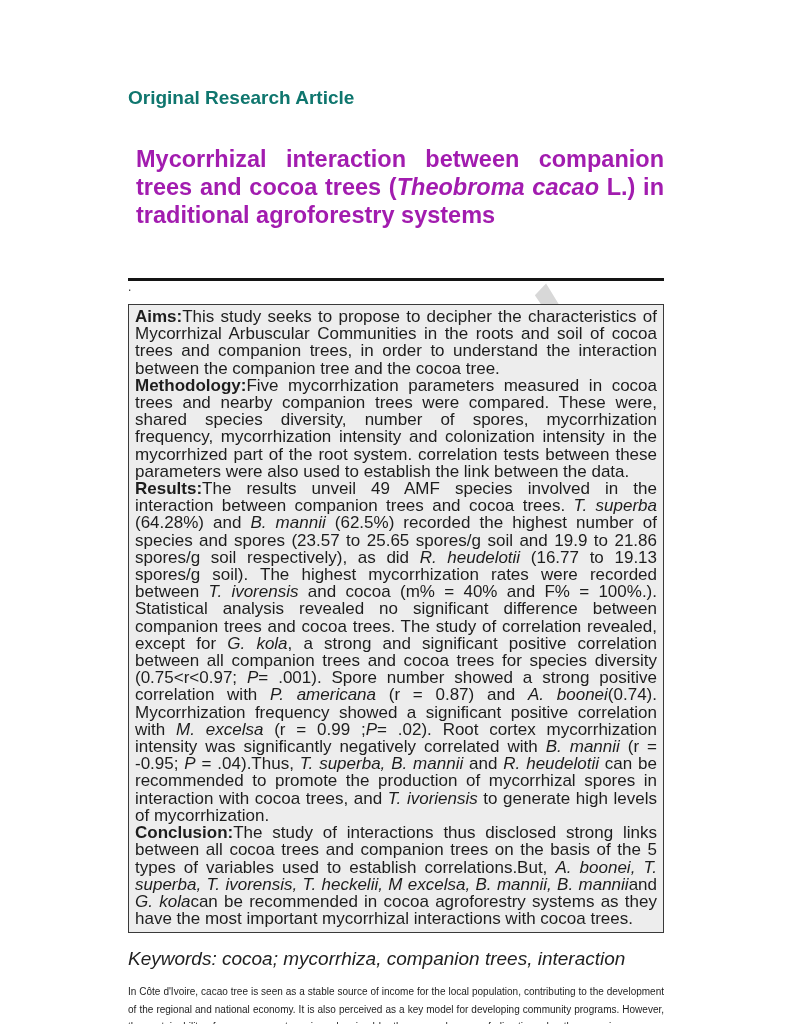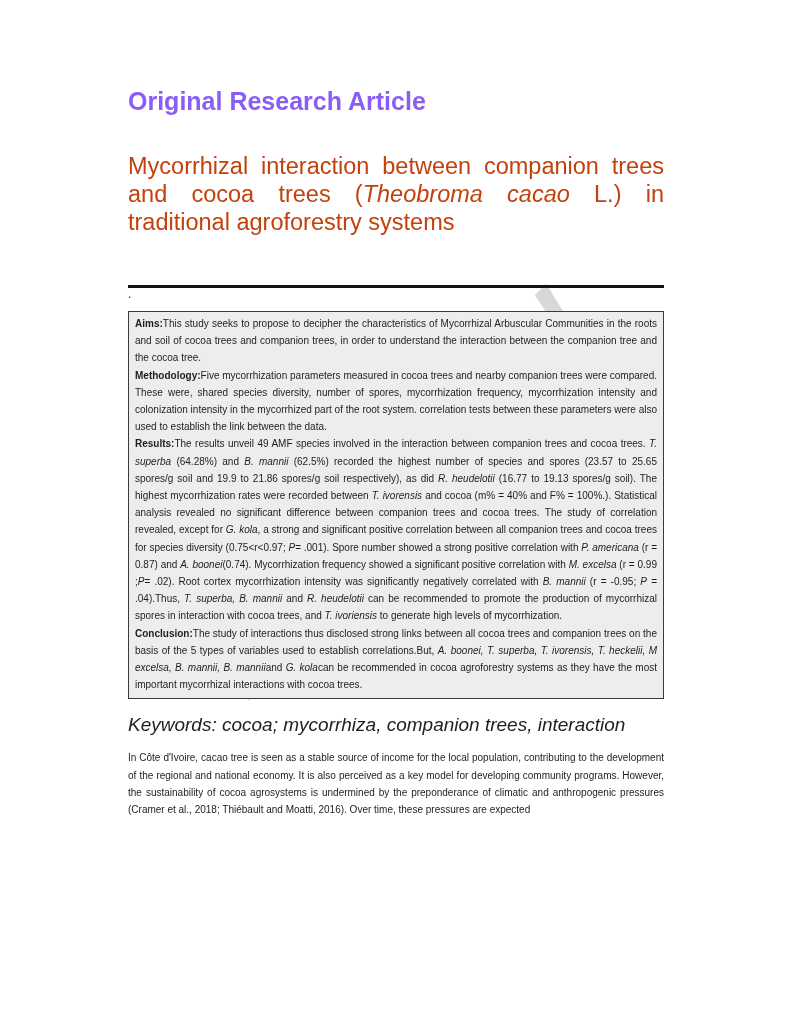--- a/index.html
+++ b/index.html
@@ -37,30 +37,30 @@
   }
   .content {
     position: absolute;
     left: 128px;
     top: 0;
     width: 536px;
     z-index: 1;
   }
   .article-type {
     margin: 87px 0 0 0;
-    font-size: 25px;
+    font-size: 19px;
     font-weight: bold;
-    color: #8b5cf6;
+    color: #0f766e;
   }
   .title {
-    margin: 36px 0 0 0;
+    margin: 36px 0 0 8px;
     font-size: 23.5px;
     line-height: 28px;
-    font-weight: normal;
-    color: #c2410c;
+    font-weight: bold;
+    color: #a21caf;
     text-align: justify;
   }
   .rule {
     margin-top: 49px;
     height: 3px;
     background: #141414;
   }
   .premark {
     margin-top: 3px;
     font-size: 12px;
@@ -74,21 +74,21 @@
     color: #111;
   }
   .abstract-box {
     margin-top: 13px;
     background: #ededed;
     border: 1.5px solid #3a3a3a;
     padding: 3px 6px 5px 6px;
   }
   .abs-p {
     margin: 0;
-    font-size: 10px;
+    font-size: 17px;
     line-height: 17.2px;
     text-align: justify;
   }
   .abs-label {
     font-weight: bold;
   }
   .keywords {
     margin: 15px 0 0 0;
     font-size: 19px;
     font-style: italic;

